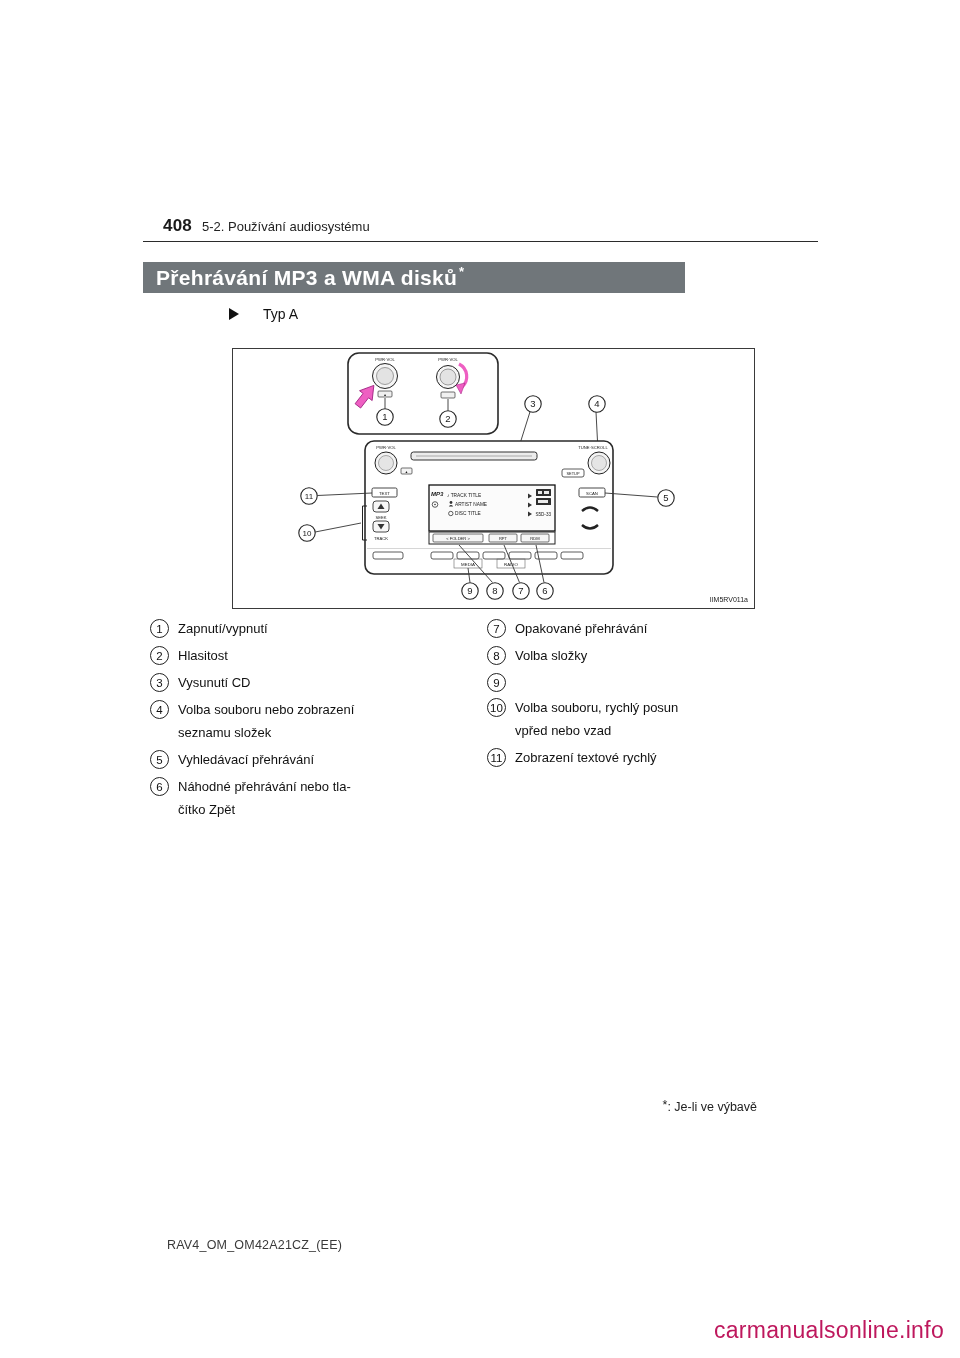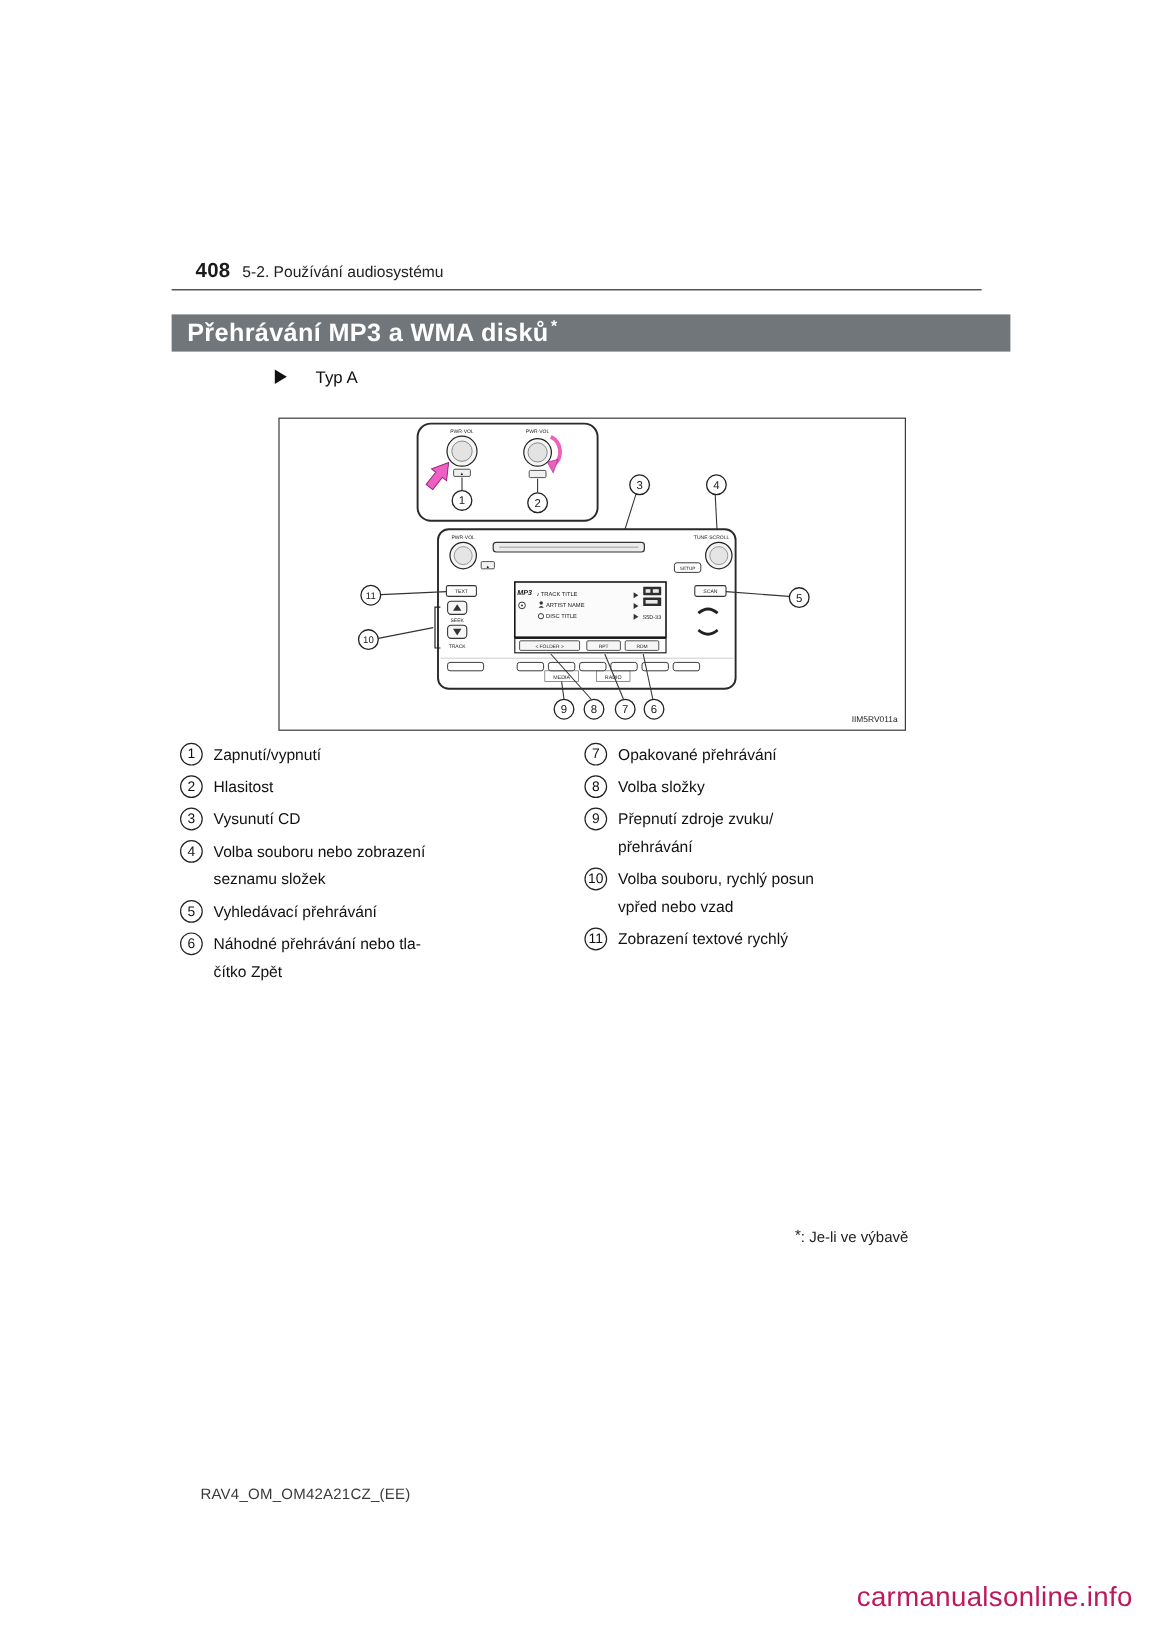--- a/index.html
+++ b/index.html
@@ -11,21 +11,21 @@
     color:#1a1a1a;
     overflow:hidden;
   }
   
   .header { position:absolute; left:143px; top:216px; width:675px; display:flex; align-items:baseline; gap:10px;margin-left:20px; }
   .page-num { font-size:17px; font-weight:bold; letter-spacing:.2px; }
   .section-title { font-size:13px; color:#222; }
   .header-rule { position:absolute; left:143px; top:241px; width:675px; height:0; border-top:1.2px solid #2b2b2b; }
   
   .title-bar {
-    position:absolute; left:143px; top:262px; width:699px; height:31px;
+    position:absolute; left:143px; top:262px; width:542px; height:31px;
     background:#70767a; color:#ffffff;
     display:flex; align-items:center; padding-left:13px; box-sizing:border-box;
     font-size:21px; font-weight:bold; letter-spacing:.3px;
   }
   .title-sup { font-size:13px; position:relative; top:-6px; margin-left:2px; font-weight:bold; }
   
   .type-row { position:absolute; left:229px; top:306px; display:flex; align-items:center; gap:24px; }
   .tri-right { width:0; height:0; border-left:10px solid #111; border-top:6.5px solid transparent; border-bottom:6.5px solid transparent; }
   .type-label { font-size:14px; color:#111; }
   
@@ -41,21 +41,21 @@
   .legend-col.left  { left:0;   width:320px; }
   .legend-col.right { left:337px; width:300px; }
   .legend-item { display:flex; align-items:flex-start; margin-bottom:4px; }
   .cnum {
     width:19px; height:19px; border:1.3px solid #222; border-radius:50%;
     display:flex; align-items:center; justify-content:center;
     font-size:11.5px; color:#111; flex:0 0 auto; margin-top:2px; box-sizing:border-box;
   }
   .legend-text { font-size:13px; line-height:23px; margin-left:9px; white-space:pre-line; color:#111; }
   
-  .footnote { position:absolute; right:203px; top:1024px; font-size:12.5px; color:#222; }
+  .footnote { position:absolute; right:203px; top:1100px; font-size:12.5px; color:#222; }
   .footnote .star { position:relative; top:-2px; }
   .footer-code { position:absolute; left:143px; top:1238px; font-size:12.5px; color:#3a3a3a; letter-spacing:.2px;margin-left:24px; }
   .watermark { position:absolute; right:16px; top:1317px; font-size:23px; color:#be185d; letter-spacing:.3px; }
 </style>
 </head>
 <body>
 
 <div class="page">
 
   <div class="header">
@@ -301,22 +301,20 @@
       <div class="legend-item">
         <span class="cnum">7</span>
         <span class="legend-text">Opakované přehrávání</span>
       </div>
       <div class="legend-item">
         <span class="cnum">8</span>
         <span class="legend-text">Volba složky</span>
       </div>
       <div class="legend-item">
         <span class="cnum">9</span>
-        <span class="legend-text">Přepnutí zdroje zvuku/
-přehrávání</span>
       </div>
       <div class="legend-item">
         <span class="cnum">10</span>
         <span class="legend-text">Volba souboru, rychlý posun
 vpřed nebo vzad</span>
       </div>
       <div class="legend-item">
         <span class="cnum">11</span>
         <span class="legend-text">Zobrazení textové rychlý</span>
       </div>

